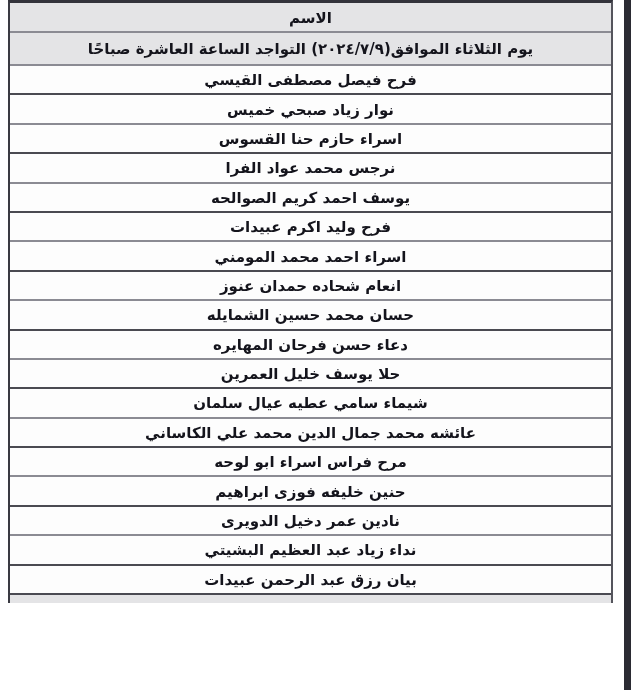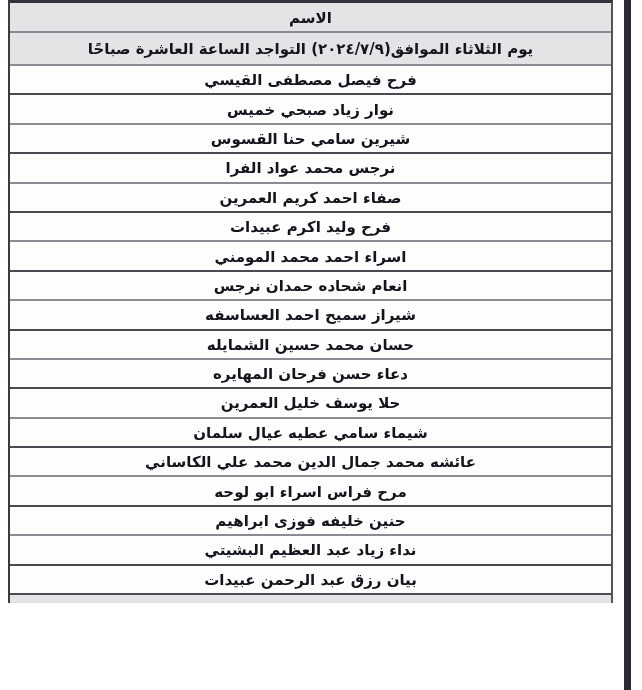--- a/index.html
+++ b/index.html
@@ -86,39 +86,36 @@
       <span class="cell-text">يوم الثلاثاء الموافق(٢٠٢٤/٧/٩) التواجد الساعة العاشرة صباحًا</span>
     </div>
 
     <div class="row name-row">
         <span class="cell-text">فرح فيصل مصطفى القيسي</span>
       </div>
     <div class="row name-row">
         <span class="cell-text">نوار زياد صبحي خميس</span>
       </div>
     <div class="row name-row">
-        <span class="cell-text">شيرين سامي حنا القسوس</span>
+        <span class="cell-text">اسراء حازم حنا القسوس</span>
       </div>
     <div class="row name-row">
         <span class="cell-text">نرجس محمد عواد الفرا</span>
       </div>
     <div class="row name-row">
-        <span class="cell-text">صفاء احمد كريم العمرين</span>
+        <span class="cell-text">يوسف احمد كريم الصوالحه</span>
       </div>
     <div class="row name-row">
         <span class="cell-text">فرح وليد اكرم عبيدات</span>
       </div>
     <div class="row name-row">
         <span class="cell-text">اسراء احمد محمد المومني</span>
       </div>
     <div class="row name-row">
-        <span class="cell-text">انعام شحاده حمدان نرجس</span>
-      </div>
-    <div class="row name-row">
-        <span class="cell-text">شيراز سميح احمد العساسفه</span>
+        <span class="cell-text">انعام شحاده حمدان عنوز</span>
       </div>
     <div class="row name-row">
         <span class="cell-text">حسان محمد حسين الشمايله</span>
       </div>
     <div class="row name-row">
         <span class="cell-text">دعاء حسن فرحان المهايره</span>
       </div>
     <div class="row name-row">
         <span class="cell-text">حلا يوسف خليل العمرين</span>
       </div>
@@ -128,20 +125,23 @@
     <div class="row name-row">
         <span class="cell-text">عائشه محمد جمال الدين محمد علي الكاساني</span>
       </div>
     <div class="row name-row">
         <span class="cell-text">مرح فراس اسراء ابو لوحه</span>
       </div>
     <div class="row name-row">
         <span class="cell-text">حنين خليفه فوزى ابراهيم</span>
       </div>
     <div class="row name-row">
+        <span class="cell-text">نادين عمر دخيل الدويرى</span>
+      </div>
+    <div class="row name-row">
         <span class="cell-text">نداء زياد عبد العظيم البشيتي</span>
       </div>
     <div class="row name-row">
         <span class="cell-text">بيان رزق عبد الرحمن عبيدات</span>
       </div>
 
     <div class="row partial-row"></div>
   </div>
 
   <div class="page-edge"></div>

